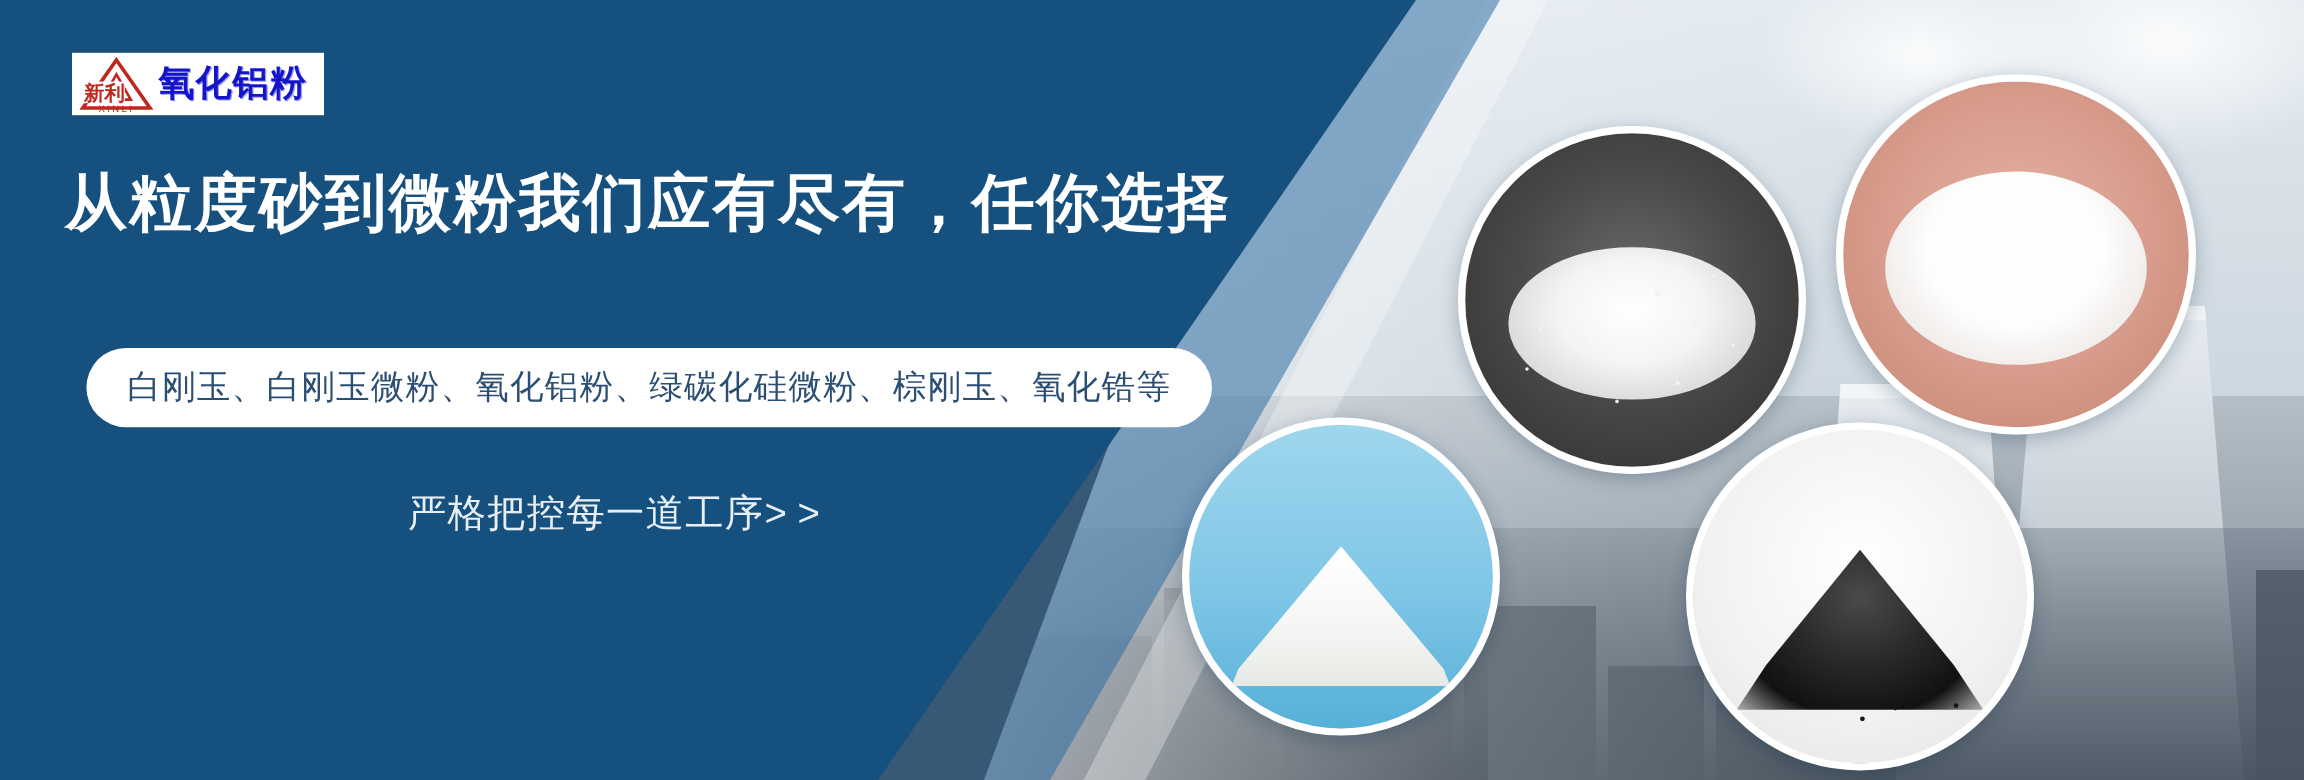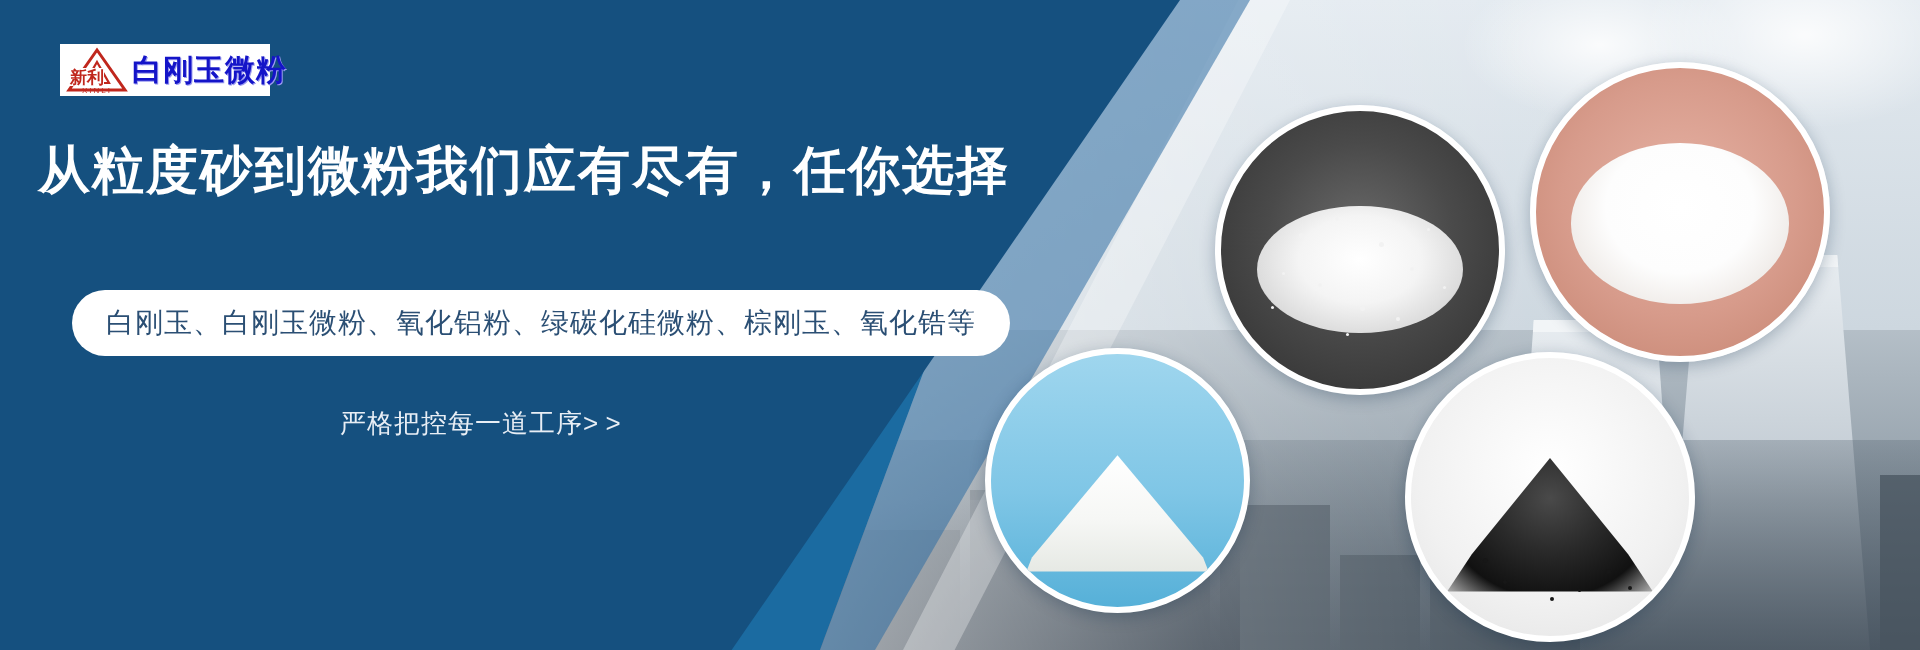--- a/index.html
+++ b/index.html
@@ -3,21 +3,21 @@
 <meta charset="utf-8">
 <style>
   html,body{margin:0;padding:0;}
   body{
     width:1920px;height:650px;overflow:hidden;
     font-family:"Liberation Sans","DejaVu Sans",sans-serif;
     background:#0f4c7f;
   }
   #banner{
     position:relative;width:1920px;height:650px;overflow:hidden;
-    background:#0369a1;
+    background:#404040;
   }
 
   
   .bg-photo{
     position:absolute;top:0;right:0;width:1100px;height:650px;
     background:
       linear-gradient(180deg,#cfd8de 0%, #bcc6ce 45%, #9aa6b0 70%, #7e8b96 100%);
     clip-path:polygon(22% 0, 100% 0, 100% 100%, 0 100%);
     overflow:hidden;
   }
@@ -80,41 +80,41 @@
   }
   .logo-mark svg{display:block;}
   .logo-cn{
     color:#1414c8;font-weight:bold;font-size:30px;letter-spacing:1px;
     line-height:1;white-space:nowrap;margin-left:4px;
     text-shadow:1px 1px 0 #9c9cf0;
   }
 
   
   .headline{
-    position:absolute;left:38px;top:142px;
+    position:absolute;left:54px;top:142px;
     color:#ffffff;font-size:52px;font-weight:bold;
     letter-spacing:2px;line-height:1.1;white-space:nowrap;text-align:right;
   }
 
   
   .pill{
     position:absolute;left:72px;top:290px;
     height:66px;min-width:748px;box-sizing:border-box;
     background:#ffffff;border-radius:33px;
     display:flex;align-items:center;justify-content:flex-end;
     padding:0 34px;
   }
   .pill-text{
     color:#2b4f74;font-size:28px;letter-spacing:1px;white-space:nowrap;
   }
 
   
   .cta{
     position:absolute;left:340px;top:406px;
-    color:#e8eef5;font-size:26px;letter-spacing:1px;white-space:nowrap;
+    color:#e8eef5;font-size:32px;letter-spacing:1px;white-space:nowrap;
   }
   .cta .arrows{letter-spacing:0px;}
 
   
   .circ{
     position:absolute;border-radius:50%;overflow:hidden;
     border:6px solid #ffffff;box-sizing:border-box;
     box-shadow:0 4px 16px rgba(10,40,70,.28);
   }
   
@@ -230,21 +230,21 @@
   <div class="logo-box">
     <div class="logo-mark">
       <svg width="62" height="48" viewBox="0 0 62 48" xmlns="http://www.w3.org/2000/svg">
         <polygon points="31,4 59,44 3,44" fill="none" stroke="#c0271d" stroke-width="3"></polygon>
         <polygon points="31,16 43,37 19,37" fill="none" stroke="#c0271d" stroke-width="2.2"></polygon>
         <rect x="4" y="22" width="34" height="18" fill="#ffffff"></rect>
         <text x="21" y="37" font-family="'DejaVu Sans',sans-serif" font-size="17" font-weight="bold" fill="#c0271d" text-anchor="middle">新利</text>
         <text x="31" y="47" font-family="'Liberation Sans',sans-serif" font-size="8" letter-spacing="2" fill="#c0271d" text-anchor="middle">XINLI</text>
       </svg>
     </div>
-    <span class="logo-cn">白刚玉微粉</span>
+    <span class="logo-cn">氧化铝粉</span>
   </div>
 
   <div class="headline">从粒度砂到微粉我们应有尽有，任你选择</div>
 
   <div class="pill">
     <span class="pill-text">白刚玉、白刚玉微粉、氧化铝粉、绿碳化硅微粉、棕刚玉、氧化锆等</span>
   </div>
 
   <div class="cta">
     <span>严格把控每一道工序</span><span class="arrows">&gt; &gt;</span>

